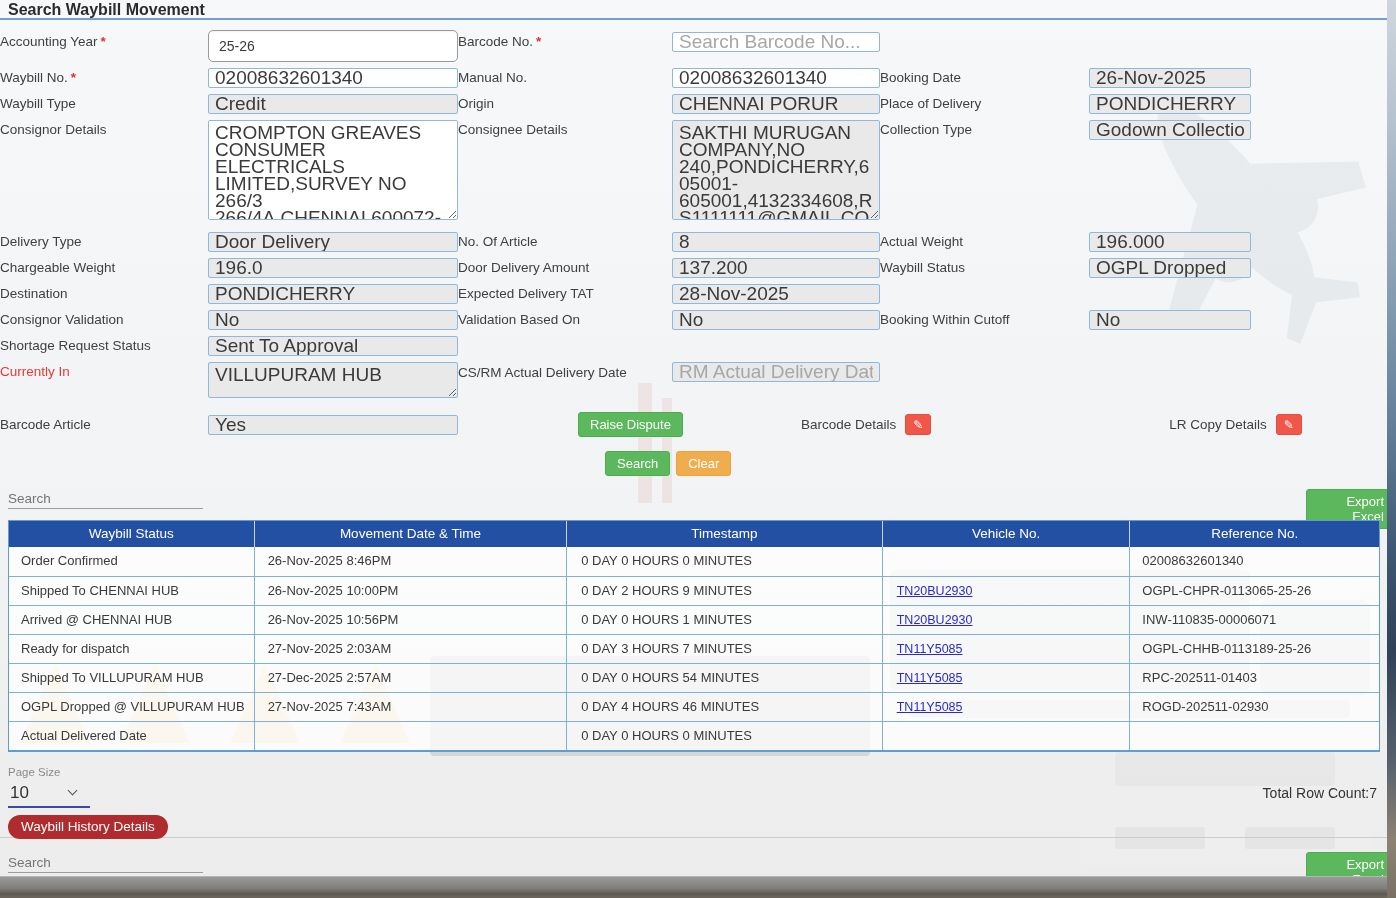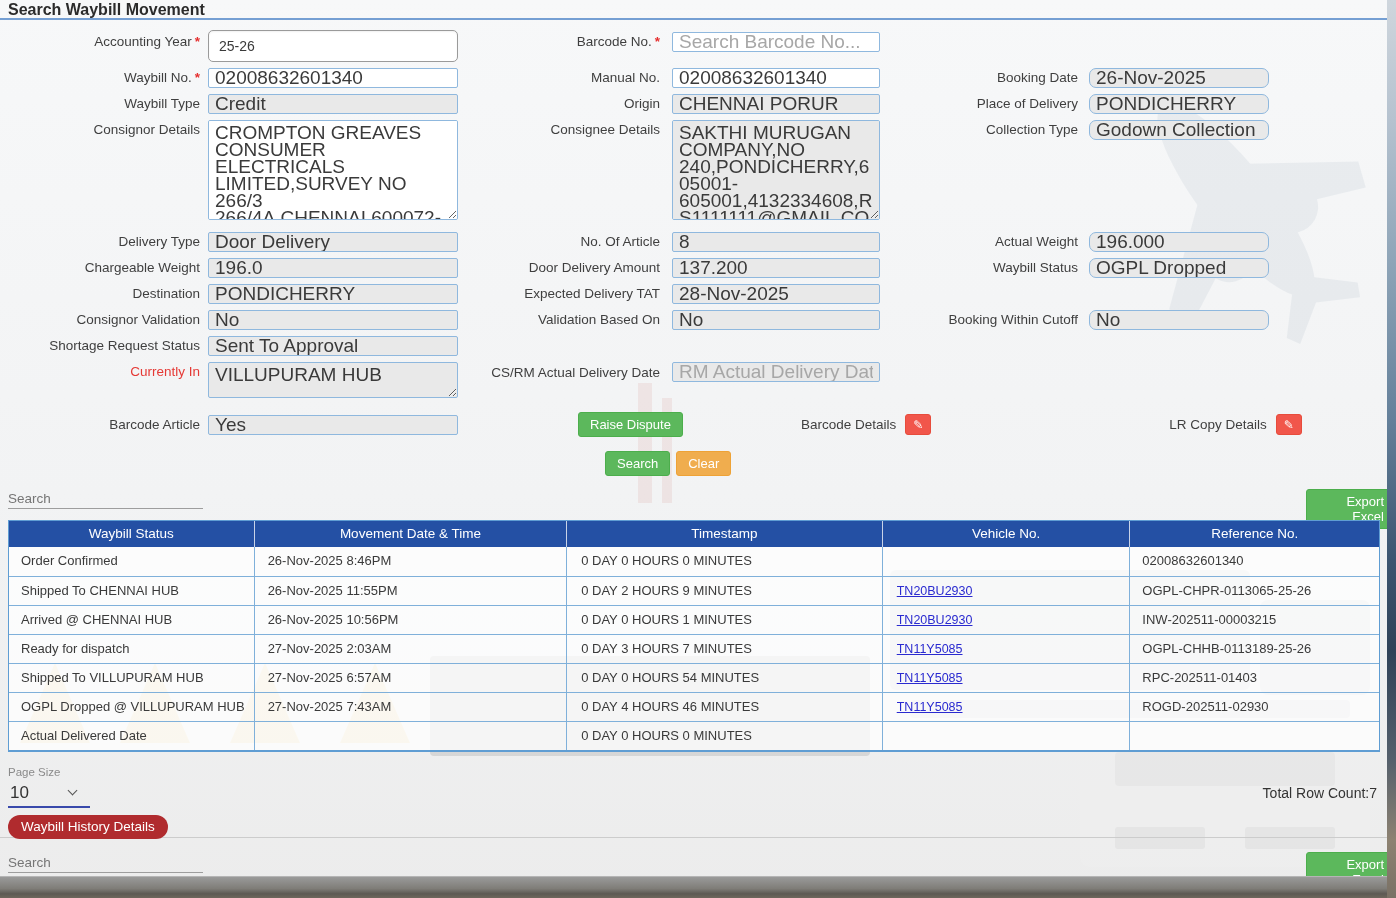--- a/index.html
+++ b/index.html
@@ -16,29 +16,29 @@
     background:linear-gradient(180deg,#cfd6dd 0px,#b5c2cf 120px,#8fa5b8 260px,#64809a 420px,
       #3c5570 560px,#2f4258 650px,#55606c 760px,#8d8272 840px,#7a7165 898px); }
 
   
   .page-title { position:absolute; left:8px; top:1px; font-size:16px; font-weight:700; color:#2b2b2b; z-index:2; }
   .title-rule { position:absolute; left:0; top:18px; right:9px; height:2px; background:#5e8fcc; opacity:.85; z-index:2; }
 
   
   .form-section { position:absolute; left:0; top:30px; width:1388px; z-index:2; }
   .frow { display:flex; align-items:flex-start; margin-bottom:6px; }
-  .lbl { font-size:13.5px; color:#3f3f3f; line-height:20px; text-align:right; }
+  .lbl { font-size:13.5px; color:#3f3f3f; line-height:20px; }
   .lbl.c1 { width:208px; padding-right:8px; }
   .lbl.c2 { width:214px; padding-right:12px; }
   .lbl.c3 { width:209px; padding-right:11px; }
   .req { color:#e53030; margin-left:3px; font-weight:700; }
   .red-label { color:#e53935; }
   .inp { height:20px; border:1px solid #8fb8de; border-radius:2px; background:#fff;
          font-family:inherit; font-size:19px; color:#3a3a3a; padding:0 6px; outline:none; }
-  .inp.c1 { width:250px; } .inp.c2 { width:208px; } .inp.c3 { width:180px;border-radius:7px; }
+  .inp.c1 { width:250px; } .inp.c2 { width:208px; } .inp.c3 { width:162px; }
   .inp.ro { background:#e9e9e9; }
   .inp.combo { height:32px; border:1px solid #9a9a9a; border-radius:5px; font-size:14px; padding:0 10px;
                box-shadow:inset 0 1px 2px rgba(0,0,0,.06); }
   .inp::placeholder, textarea::placeholder { color:#a7a7a7; }
   textarea.inp { height:100px; line-height:17px; padding:3px 6px; resize:both; overflow:auto; }
   textarea.inp.small { height:36px; }
   .row-acct .lbl { line-height:24px; }
   .mt12 { margin-top:12px; }
 
   
@@ -258,42 +258,42 @@
     </div>
     <div class="trow" style="border-top:none;">
       <div class="cell cw1">Order Confirmed</div>
       <div class="cell cw2">26-Nov-2025 8:46PM</div>
       <div class="cell cw3">0 DAY 0 HOURS 0 MINUTES</div>
       <div class="cell cw4"></div>
       <div class="cell cw5">02008632601340</div>
     </div>
     <div class="trow">
       <div class="cell cw1">Shipped To CHENNAI HUB</div>
-      <div class="cell cw2">26-Nov-2025 11:55PM</div>
+      <div class="cell cw2">26-Nov-2025 10:00PM</div>
       <div class="cell cw3">0 DAY 2 HOURS 9 MINUTES</div>
       <div class="cell cw4"><a href="#" class="vlink">TN20BU2930</a></div>
       <div class="cell cw5">OGPL-CHPR-0113065-25-26</div>
     </div>
     <div class="trow">
       <div class="cell cw1">Arrived @ CHENNAI HUB</div>
       <div class="cell cw2">26-Nov-2025 10:56PM</div>
       <div class="cell cw3">0 DAY 0 HOURS 1 MINUTES</div>
       <div class="cell cw4"><a href="#" class="vlink">TN20BU2930</a></div>
-      <div class="cell cw5">INW-202511-00003215</div>
+      <div class="cell cw5">INW-110835-00006071</div>
     </div>
     <div class="trow">
       <div class="cell cw1">Ready for dispatch</div>
       <div class="cell cw2">27-Nov-2025 2:03AM</div>
       <div class="cell cw3">0 DAY 3 HOURS 7 MINUTES</div>
       <div class="cell cw4"><a href="#" class="vlink">TN11Y5085</a></div>
       <div class="cell cw5">OGPL-CHHB-0113189-25-26</div>
     </div>
     <div class="trow">
       <div class="cell cw1">Shipped To VILLUPURAM HUB</div>
-      <div class="cell cw2">27-Nov-2025 6:57AM</div>
+      <div class="cell cw2">27-Dec-2025 2:57AM</div>
       <div class="cell cw3">0 DAY 0 HOURS 54 MINUTES</div>
       <div class="cell cw4"><a href="#" class="vlink">TN11Y5085</a></div>
       <div class="cell cw5">RPC-202511-01403</div>
     </div>
     <div class="trow">
       <div class="cell cw1">OGPL Dropped @ VILLUPURAM HUB</div>
       <div class="cell cw2">27-Nov-2025 7:43AM</div>
       <div class="cell cw3">0 DAY 4 HOURS 46 MINUTES</div>
       <div class="cell cw4"><a href="#" class="vlink">TN11Y5085</a></div>
       <div class="cell cw5">ROGD-202511-02930</div>

